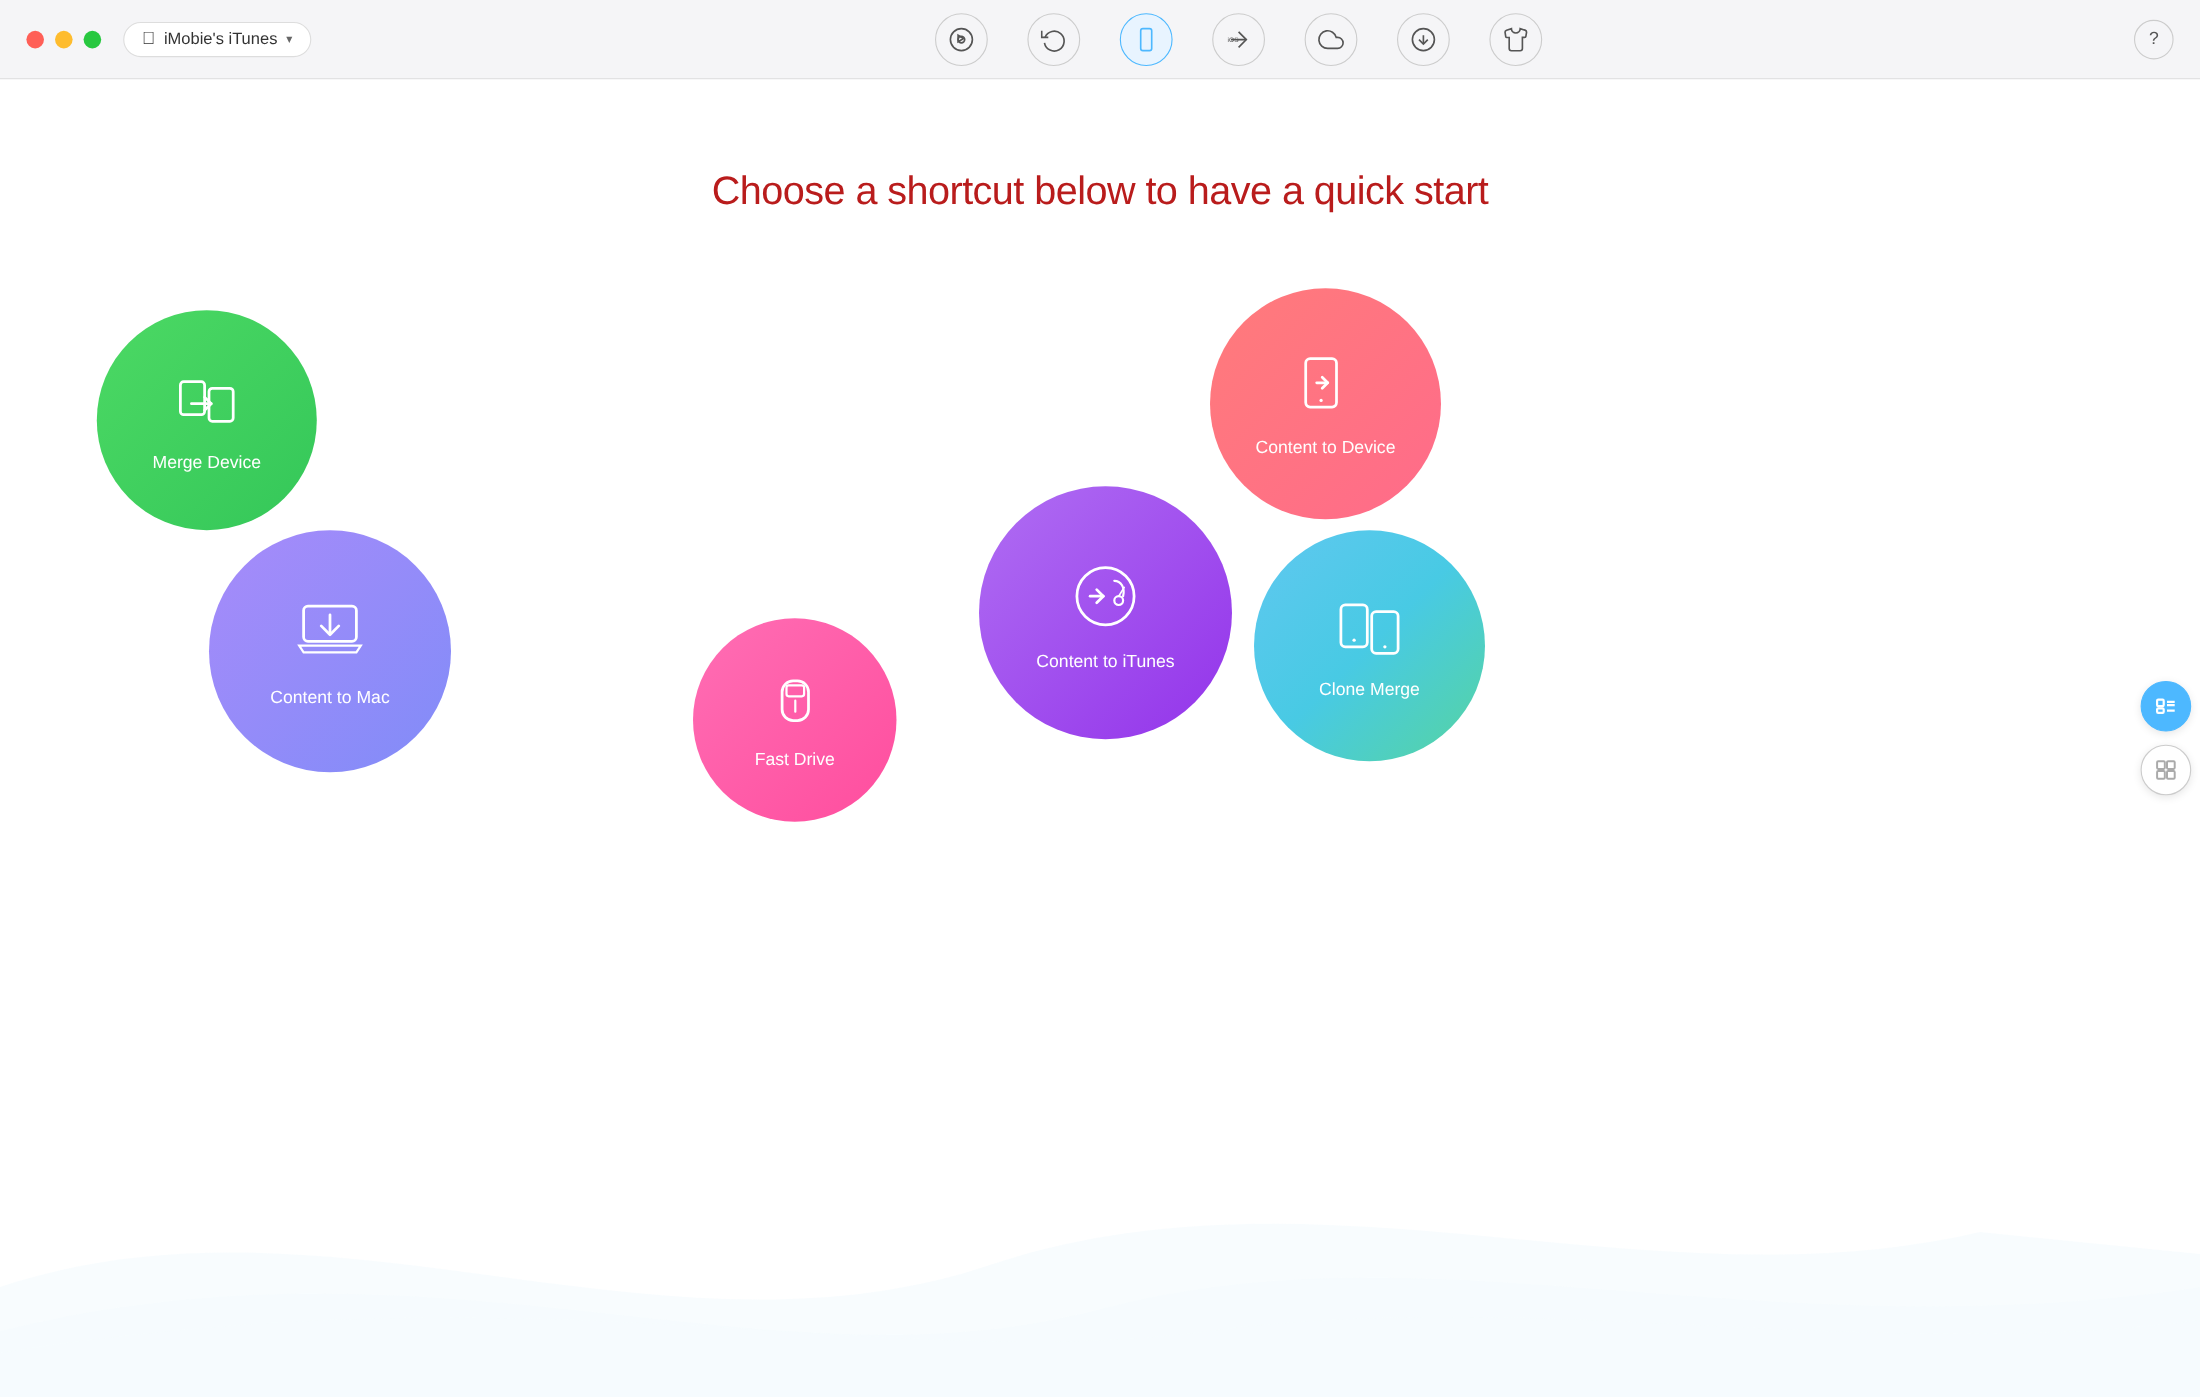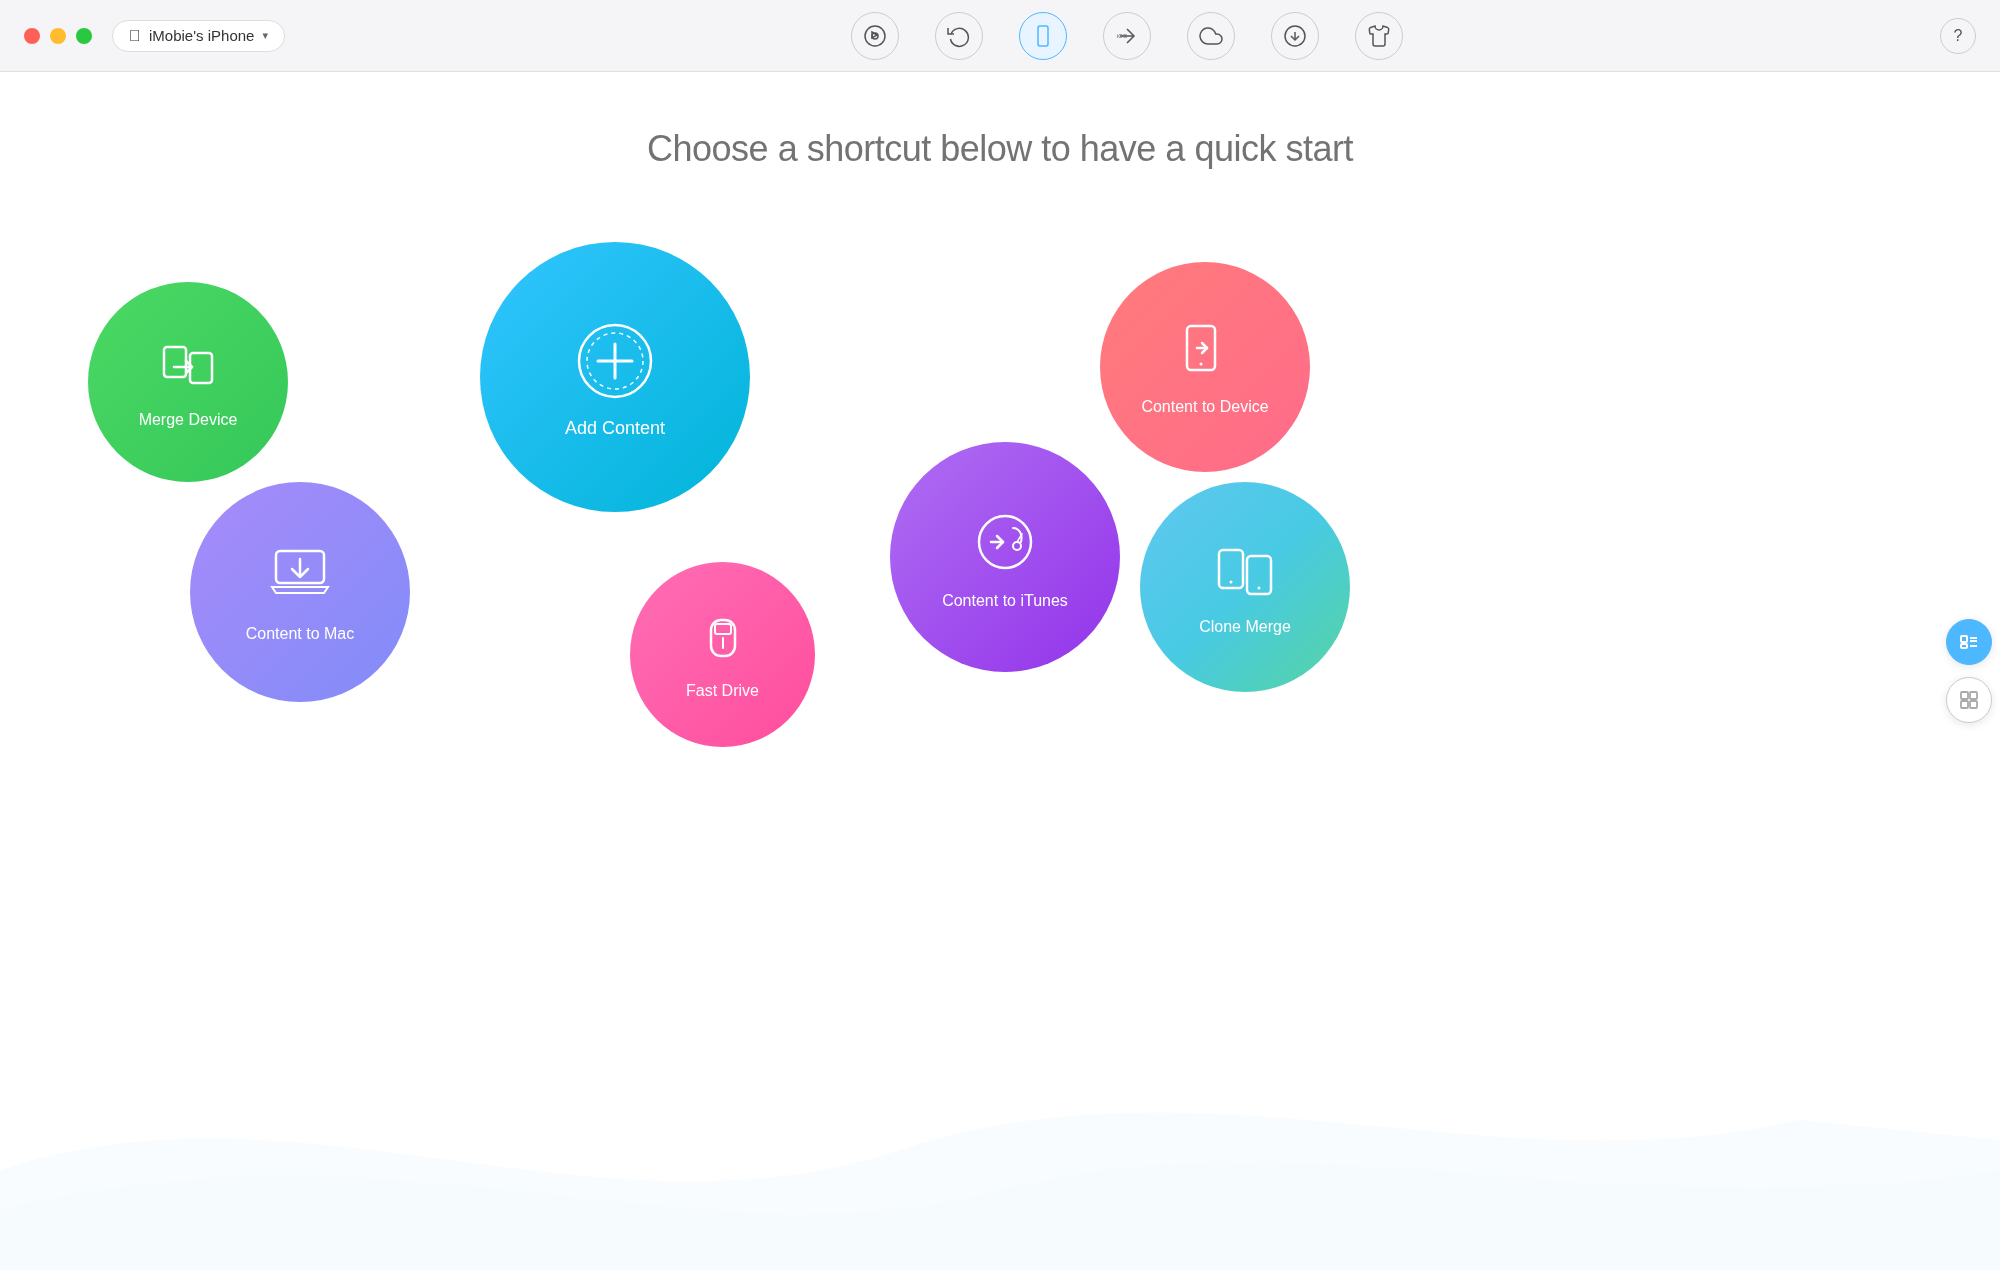--- a/index.html
+++ b/index.html
@@ -114,23 +114,23 @@
       position: absolute;
       bottom: 0;
       left: 0;
       width: 100%;
       height: 300px;
       opacity: 0.3;
     }
 
     .page-title {
       text-align: center;
-      margin-top: 56px;
+      margin-top: 80px;
       font-size: 36px;
-      color: #737373;
+      color: #b91c1c;
       font-weight: 400;
       letter-spacing: -0.5px;
     }
 
     
     .shortcuts-container {
       position: absolute;
       top: 180px;
       left: 0;
       right: 80px;
@@ -247,21 +247,21 @@
 
 <div class="titlebar">
   <div class="window-controls">
     <button class="win-btn win-close"></button>
     <button class="win-btn win-min"></button>
     <button class="win-btn win-max"></button>
   </div>
 
   <div class="device-selector">
     <span class="apple-icon"></span>
-    <span>iMobie's iPhone</span>
+    <span>iMobie's iTunes</span>
     <span class="chevron">▾</span>
   </div>
 
   <div class="nav-icons">
 
     <button class="nav-icon-btn" title="Music">
       <svg viewBox="0 0 24 24" fill="none" stroke="currentColor" stroke-width="1.5">
         <circle cx="12" cy="12" r="10"></circle>
         <path d="M9 8l5 3-5 3V8z"></path>
         <circle cx="12" cy="12" r="3" fill="none"></circle>
@@ -333,31 +333,20 @@
         <svg width="64" height="64" viewBox="0 0 64 64" fill="none">
           <rect x="8" y="12" width="22" height="30" rx="3" stroke="white" stroke-width="2.5" fill="none"></rect>
           <rect x="34" y="18" width="22" height="30" rx="3" stroke="white" stroke-width="2.5" fill="none"></rect>
           <path d="M30 26 L36 32 L30 38" stroke="white" stroke-width="2.5" fill="none" stroke-linecap="round" stroke-linejoin="round"></path>
           <line x1="18" y1="32" x2="36" y2="32" stroke="white" stroke-width="2.5" stroke-linecap="round"></line>
         </svg>
       </div>
       <span class="label">Merge Device</span>
     </div>
 
-    <div class="shortcut-circle circle-add">
-      <div class="icon-wrap">
-        <svg width="90" height="90" viewBox="0 0 90 90" fill="none">
-          <circle cx="45" cy="45" r="36" stroke="white" stroke-width="2.5" fill="none"></circle>
-          <line x1="45" y1="28" x2="45" y2="62" stroke="white" stroke-width="3" stroke-linecap="round"></line>
-          <line x1="28" y1="45" x2="62" y2="45" stroke="white" stroke-width="3" stroke-linecap="round"></line>
-          <circle cx="45" cy="45" r="28" stroke="white" stroke-width="1.5" fill="none" stroke-dasharray="4 4"></circle>
-        </svg>
-      </div>
-      <span class="label" style="font-size:18px;">Add Content</span>
-    </div>
 
     <div class="shortcut-circle circle-content-device">
       <div class="icon-wrap">
         <svg width="68" height="68" viewBox="0 0 68 68" fill="none">
           <rect x="16" y="8" width="28" height="44" rx="4" stroke="white" stroke-width="2.5" fill="none"></rect>
           <path d="M26 30 L36 30" stroke="white" stroke-width="2.5" stroke-linecap="round"></path>
           <path d="M31 25 L36 30 L31 35" stroke="white" stroke-width="2.5" fill="none" stroke-linecap="round" stroke-linejoin="round"></path>
           <line x1="30" y1="46" x2="30" y2="46" stroke="white" stroke-width="3" stroke-linecap="round"></line>
         </svg>
       </div>

